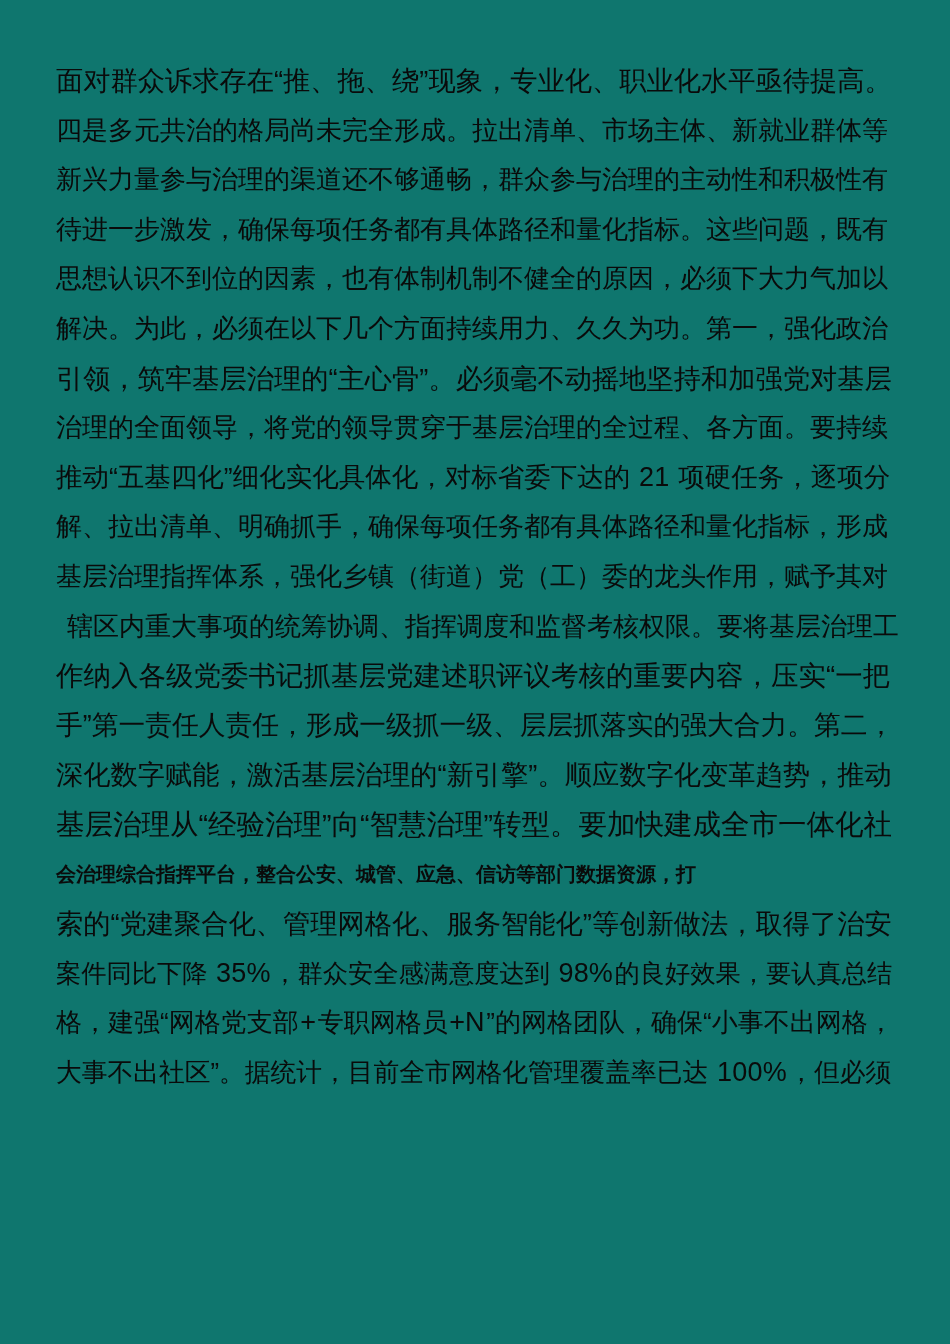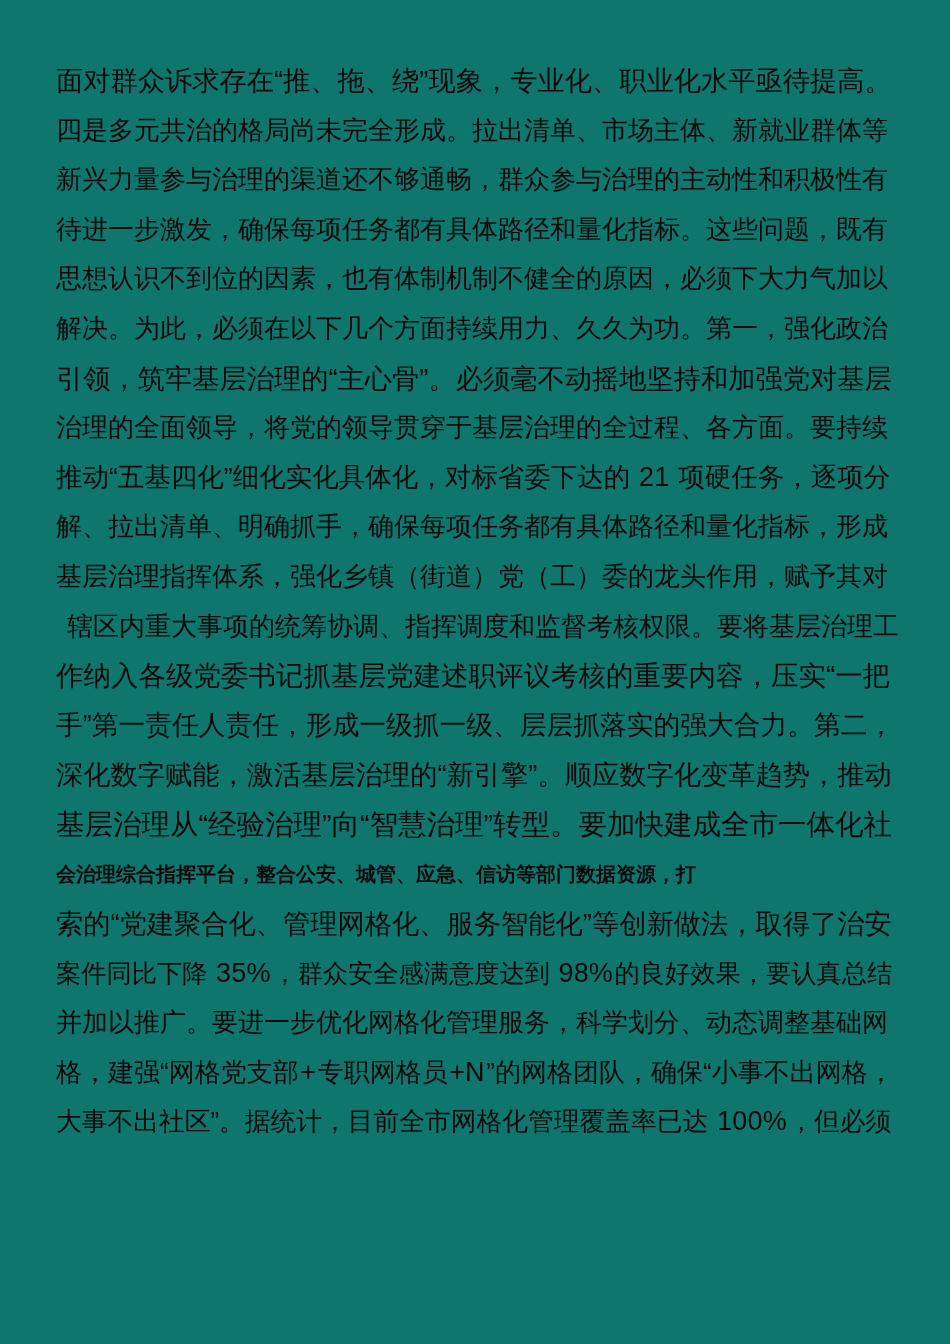--- a/index.html
+++ b/index.html
@@ -69,18 +69,17 @@
     <div class="doc-line" style="font-size: 26px;">解、拉出清单、明确抓手，确保每项任务都有具体路径和量化指标，形成</div>
     <div class="doc-line" style="font-size: 26px;">基层治理指挥体系，强化乡镇（街道）党（工）委的龙头作用，赋予其对</div>
     <div class="doc-line" style="font-size: 26px; margin-left: 11px;">辖区内重大事项的统筹协调、指挥调度和监督考核权限。要将基层治理工</div>
     <div class="doc-line" style="font-size: 27.5px;">作纳入各级党委书记抓基层党建述职评议考核的重要内容，压实“一把</div>
     <div class="doc-line" style="font-size: 26.75px;">手”第一责任人责任，形成一级抓一级、层层抓落实的强大合力。第二，</div>
     <div class="doc-line" style="font-size: 27.25px;">深化数字赋能，激活基层治理的“新引擎”。顺应数字化变革趋势，推动</div>
     <div class="doc-line" style="font-size: 28.5px;">基层治理从“经验治理”向“智慧治理”转型。要加快建成全市一体化社</div>
     <div class="doc-line" style="font-size: 20px; font-weight: bold;">会治理综合指挥平台，整合公安、城管、应急、信访等部门数据资源，打</div>
     <div class="doc-line" style="font-size: 27.25px;">索的“党建聚合化、管理网格化、服务智能化”等创新做法，取得了治安</div>
     <div class="doc-line" style="font-size: 25.25px;">案件同比下降 <span class="lat">35%</span>，群众安全感满意度达到 <span class="lat">98%</span>的良好效果，要认真总结</div>
-    <div class="doc-line" style="font-size: 26px;">并加以推广。要进一步优化网格化管理服务，科学划分、动态调整基础网</div>
     <div class="doc-line" style="font-size: 26px;">格，建强“网格党支部<span class="lat">+</span>专职网格员<span class="lat">+N</span>”的网格团队，确保“小事不出网格，</div>
     <div class="doc-line" style="font-size: 25.75px;">大事不出社区”。据统计，目前全市网格化管理覆盖率已达 <span class="lat">100%</span>，但必须</div>
 
   </div>
 </div>
 
 </body></html>

